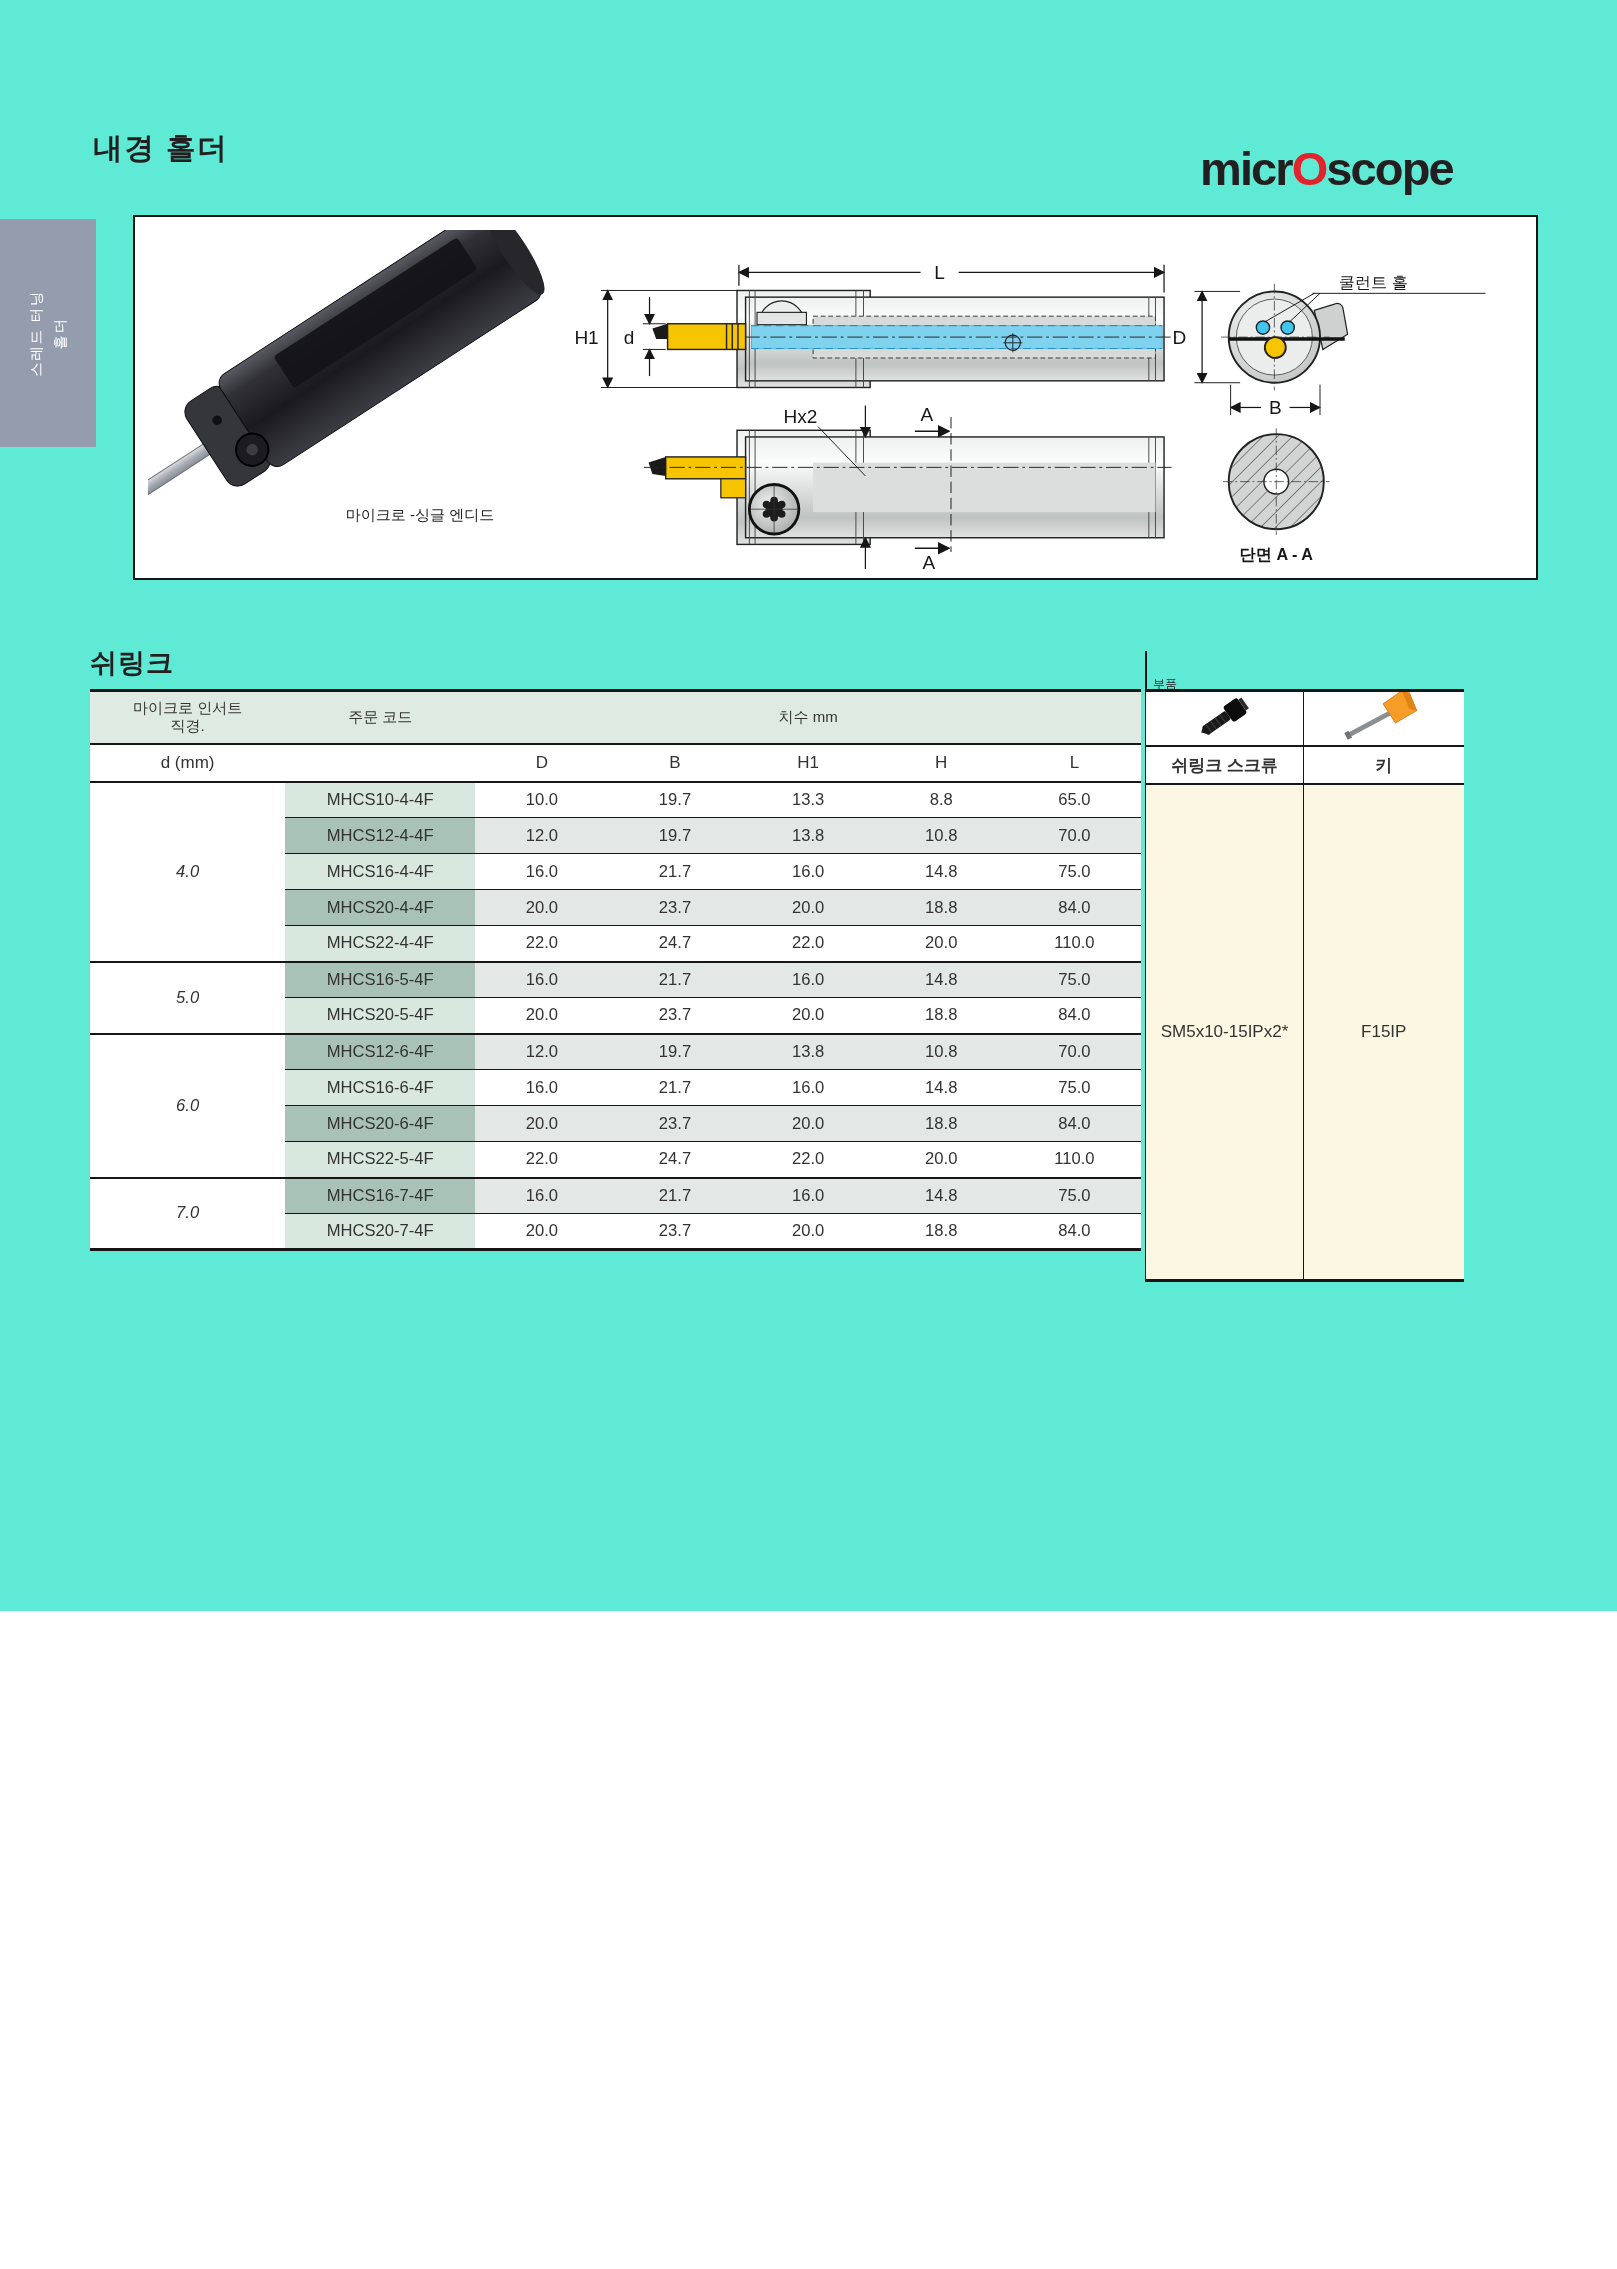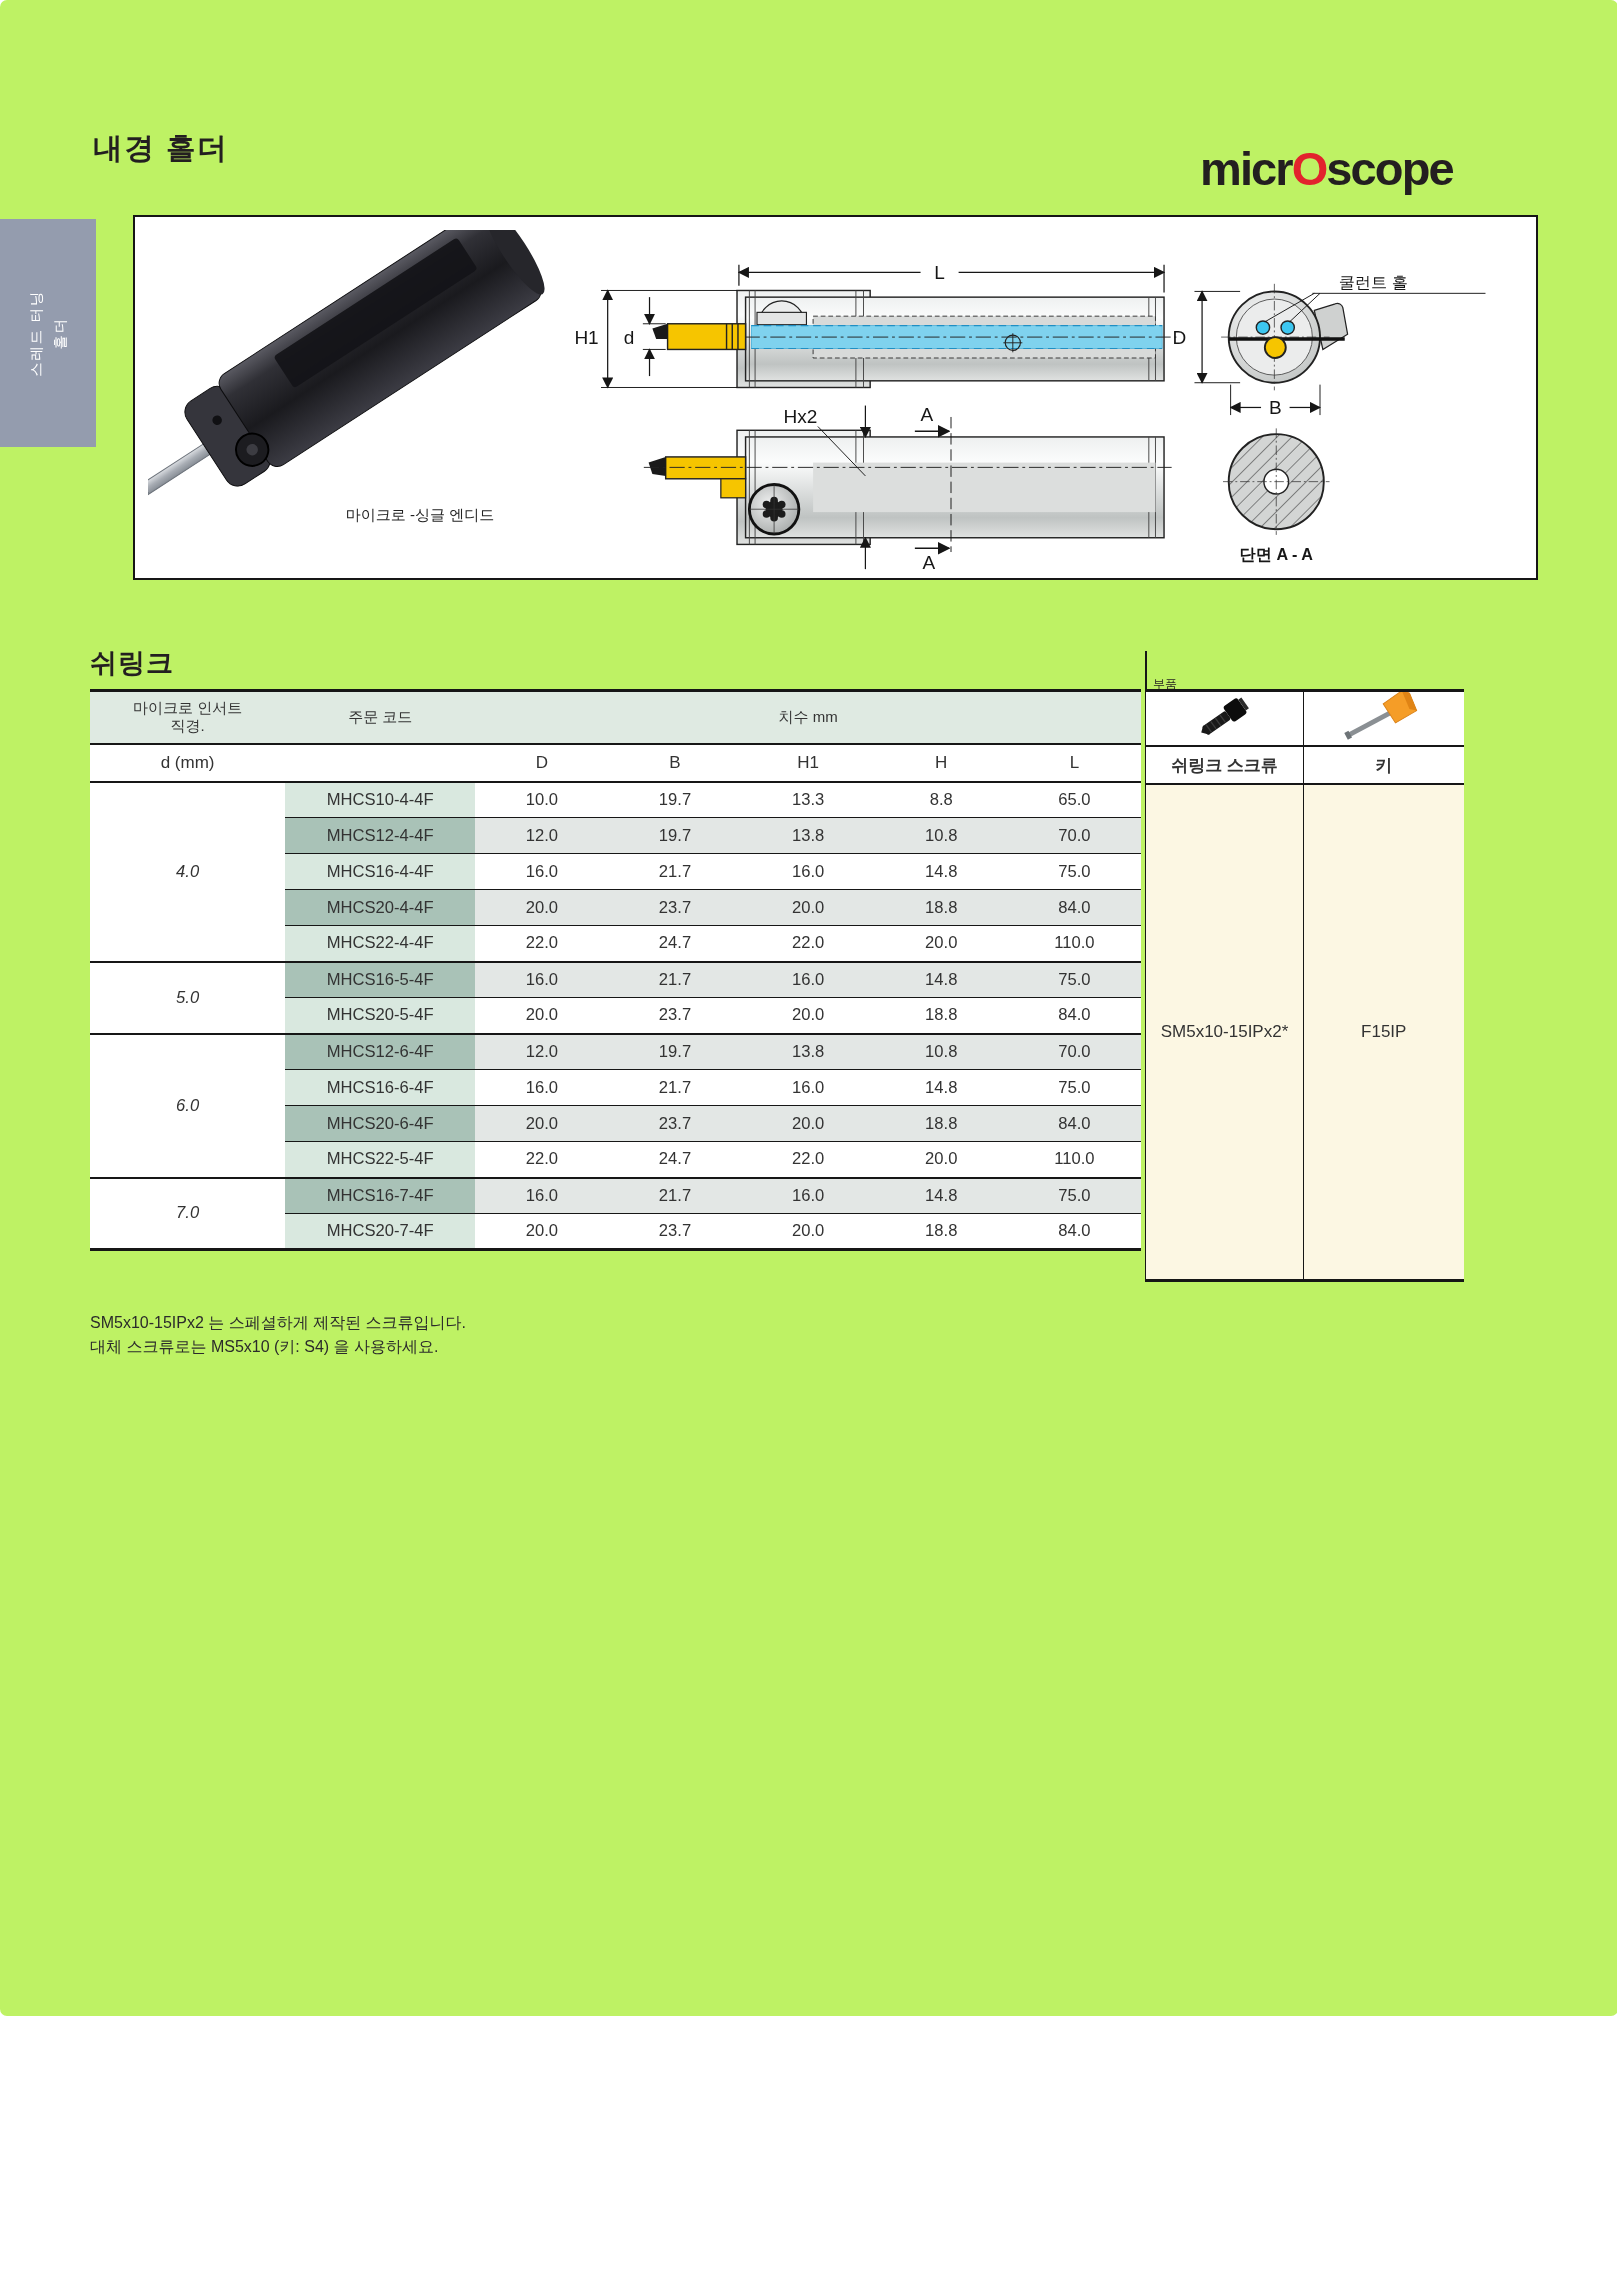--- a/index.html
+++ b/index.html
@@ -1,17 +1,17 @@
 <!DOCTYPE html>
 <html style="font-size:15px"><head>
 <meta charset="utf-8">
 <style>
   * { margin:0; padding:0; box-sizing:border-box; }
   body { background:#fff; font-family:"Liberation Sans", sans-serif; color:#231f20; }
-  .page { position:relative; width:1618px; height:2016px; background:#bef264; overflow:hidden;border-radius:7px; }
+  .page { position:relative; width:1618px; height:1611px; background:#5eead4; overflow:hidden; }
   .abs { position:absolute; }
 
   
   .page-title { left:93px; top:129px; font-size:29.5px; font-weight:bold; letter-spacing:1.9px; }
   .brand-logo { left:1200px; top:141px; font-size:47px; font-weight:bold; letter-spacing:-1.9px; }
   .brand-logo .o { color:#e2232d; }
 
   
   .sidebar-tab { left:0; top:219px; width:96px; height:228px; background:#949cae;
                  display:flex; align-items:center; justify-content:center; }
@@ -460,24 +460,20 @@
       <td style="font-weight:bold;">쉬링크 스크류</td>
       <td style="font-weight:bold;">키</td>
     </tr>
     <tr class="p3">
       <td>SM5x10-15IPx2*</td>
       <td>F15IP</td>
     </tr>
   </tbody>
     </table>
 
-  <div class="abs notes">
-    <div>SM5x10-15IPx2 는 스페셜하게 제작된 스크류입니다.</div>
-    <div>대체 스크류로는 MS5x10 (키: S4) 을 사용하세요.</div>
-  </div>
 
   <div class="abs footer-bar fb1"></div>
   <div class="abs page-number">188</div>
   <div class="abs footer-bar fb2"></div>
   <div class="abs vardex-logo">VARDEX</div>
   <div class="abs vardex-triangle"></div>
   <div class="abs footer-line"></div>
 
 </div>
 

